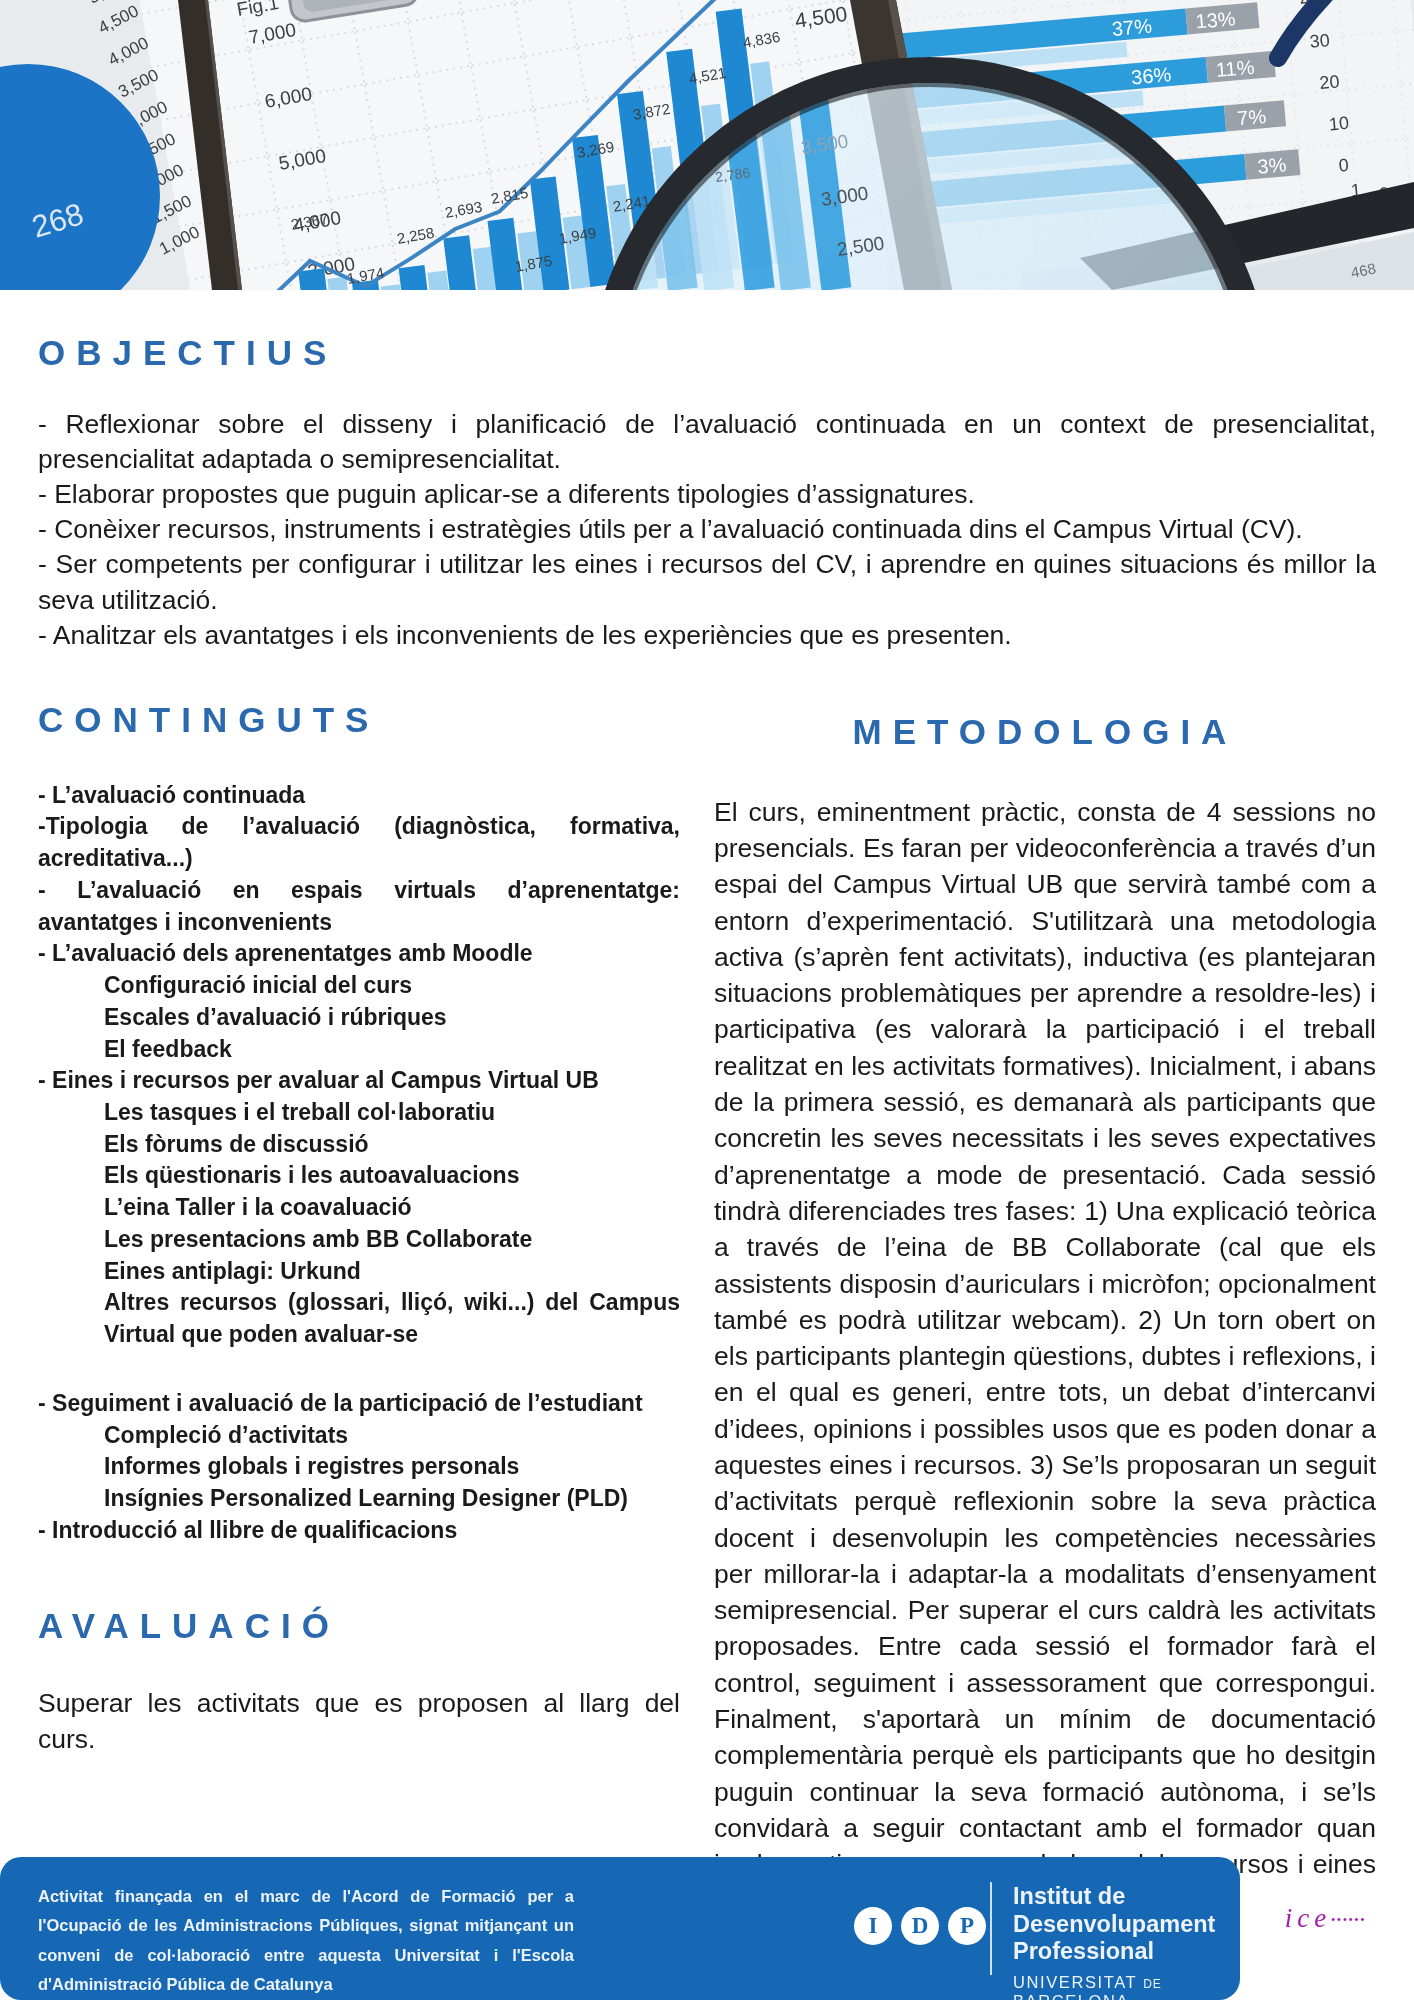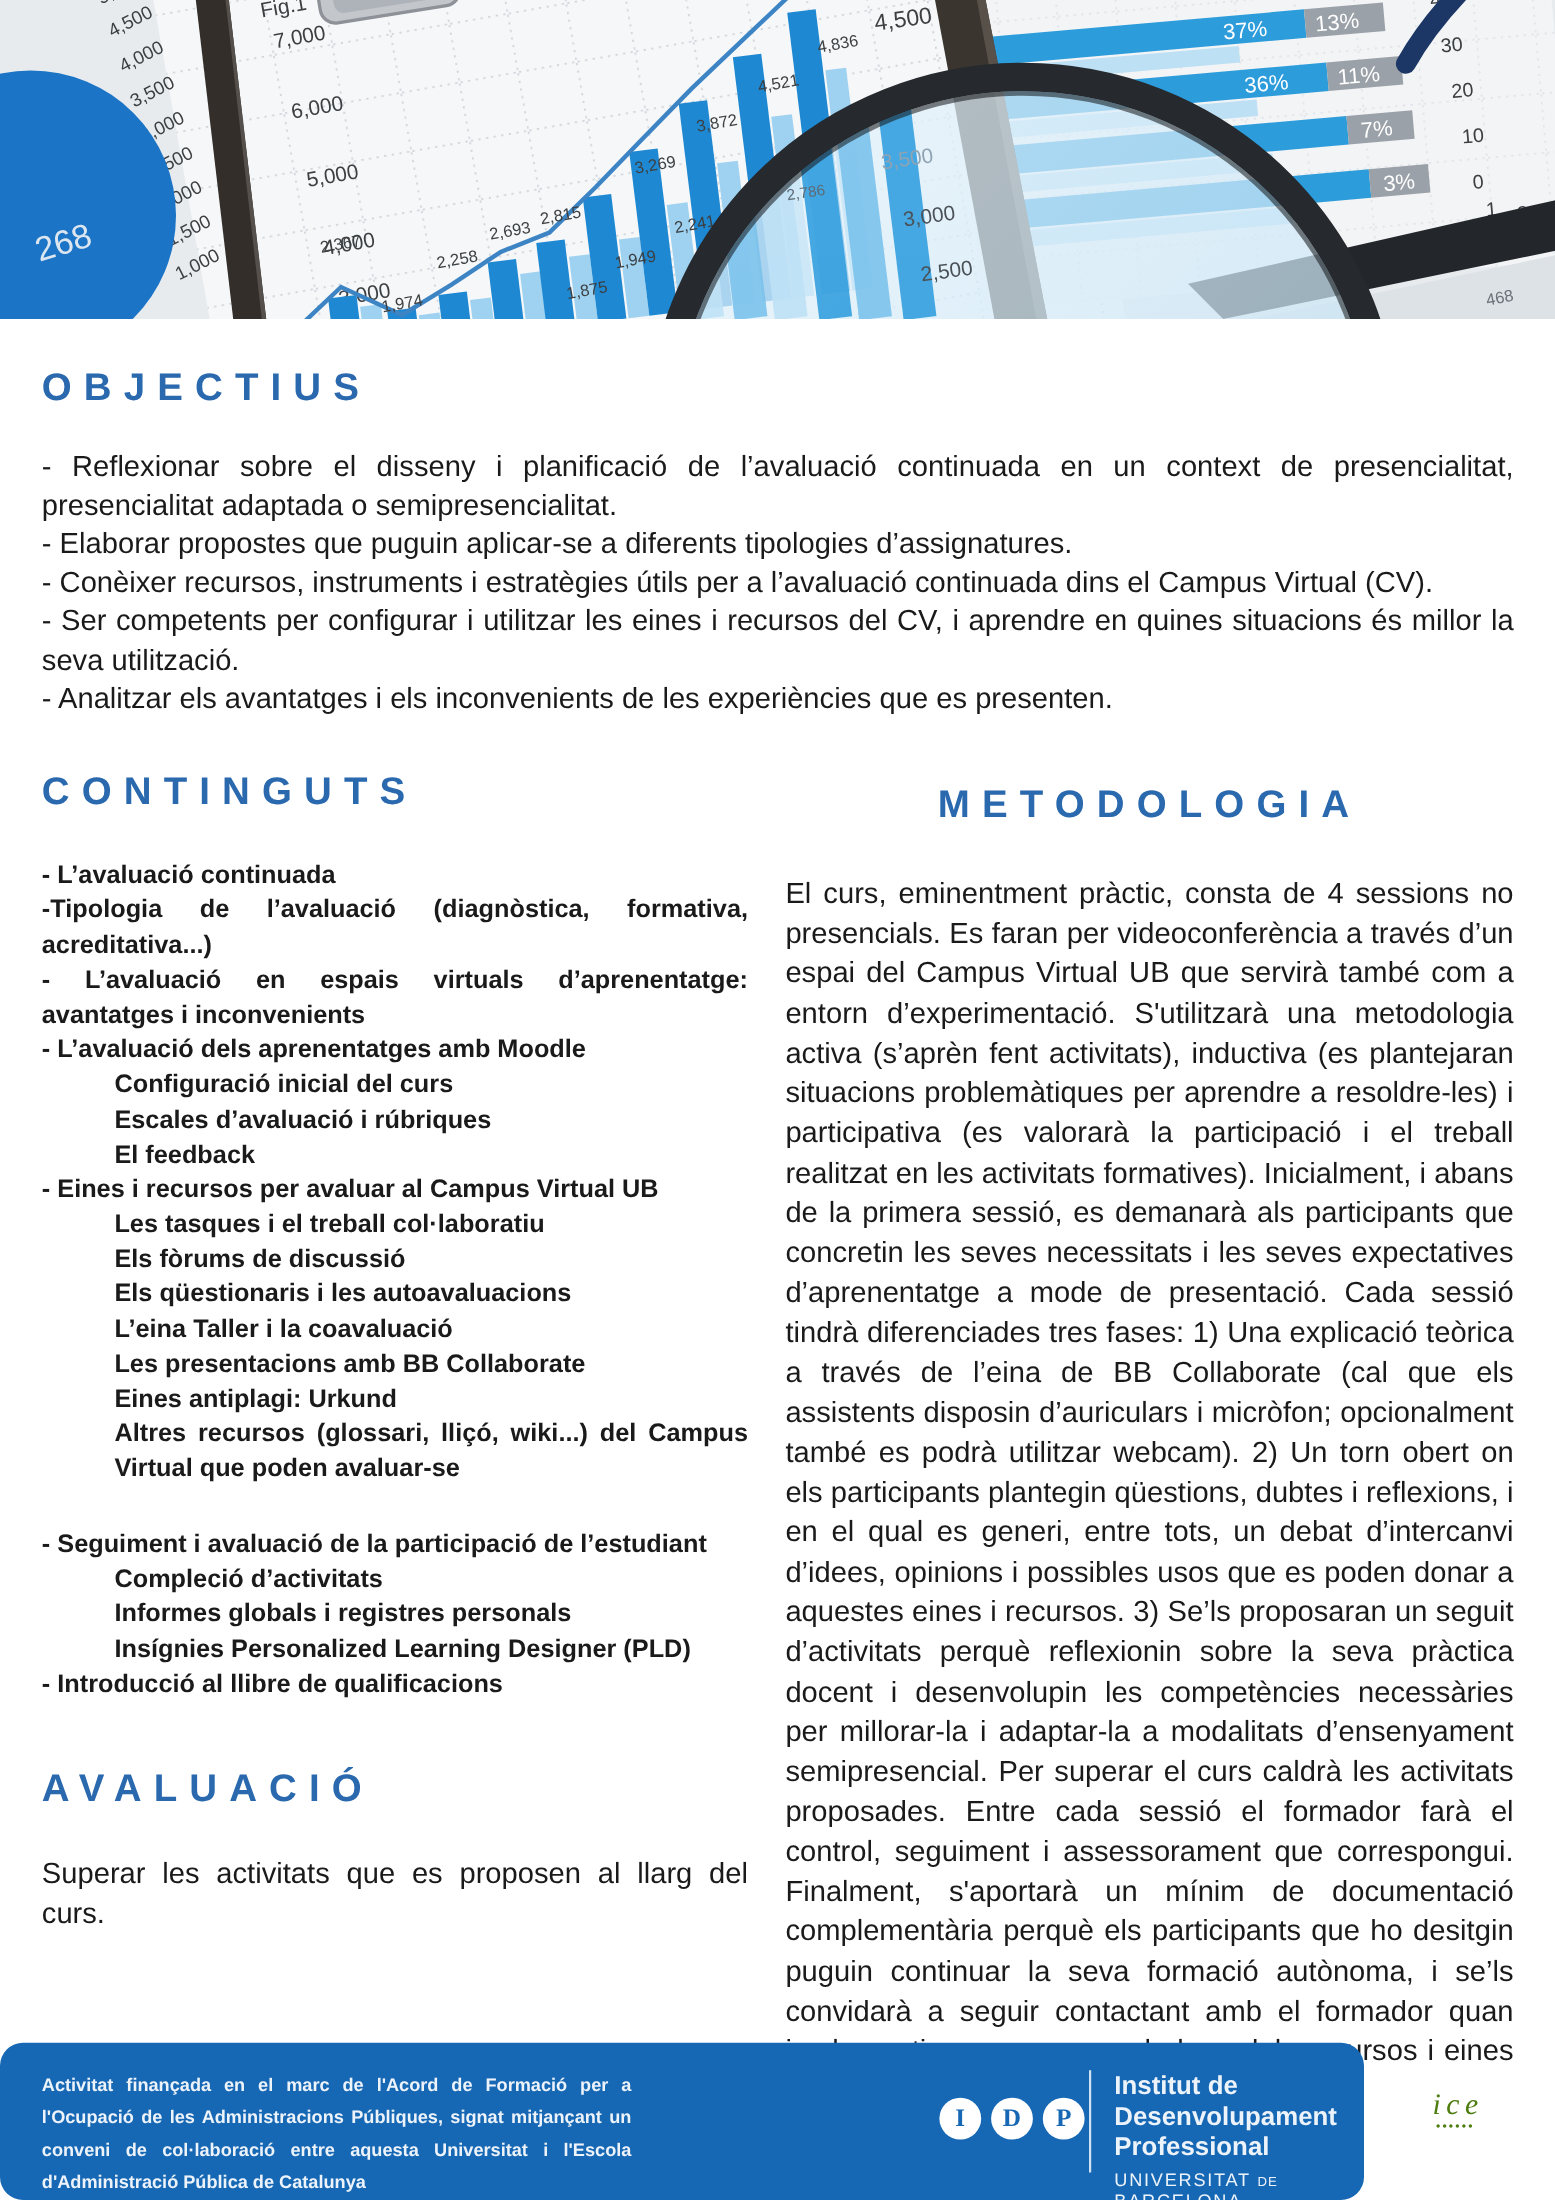--- a/index.html
+++ b/index.html
@@ -42,21 +42,21 @@
     display:flex;align-items:center;justify-content:center;
     font-family:"Liberation Serif",serif;font-weight:700;font-size:23px;
   }
   .footer-divider{position:absolute;left:990px;top:25px;width:2px;height:93px;background:rgba(255,255,255,.8);}
   .inst{position:absolute;left:1013px;top:26px;}
   .inst-line{font-size:23.5px;font-weight:700;line-height:1.18;}
   .inst-univ{margin-top:7px;font-size:16.5px;letter-spacing:1.6px;font-weight:400;}
   .inst-univ .de{font-size:12px;letter-spacing:1px;}
   .ice-circle{
     position:absolute;left:1286px;top:24px;width:74px;height:74px;border-radius:50%;
-    background:#ffffff;color:#4d7c0f;display:flex;flex-direction:column;
+    background:#ffffff;color:#a21caf;display:flex;flex-direction:row;
     align-items:center;justify-content:center;text-align:center;
   }
   .ice-label{font-family:"Liberation Serif",serif;font-style:italic;font-size:27px;letter-spacing:5px;line-height:1;margin-left:5px;}
   .ice-dots{margin-top:3px;letter-spacing:2px;font-size:11px;line-height:.6;}
 </style>
 </head>
 <body>
 
 <div class="banner">
   <svg width="1414" height="290" viewBox="0 0 1414 290">

